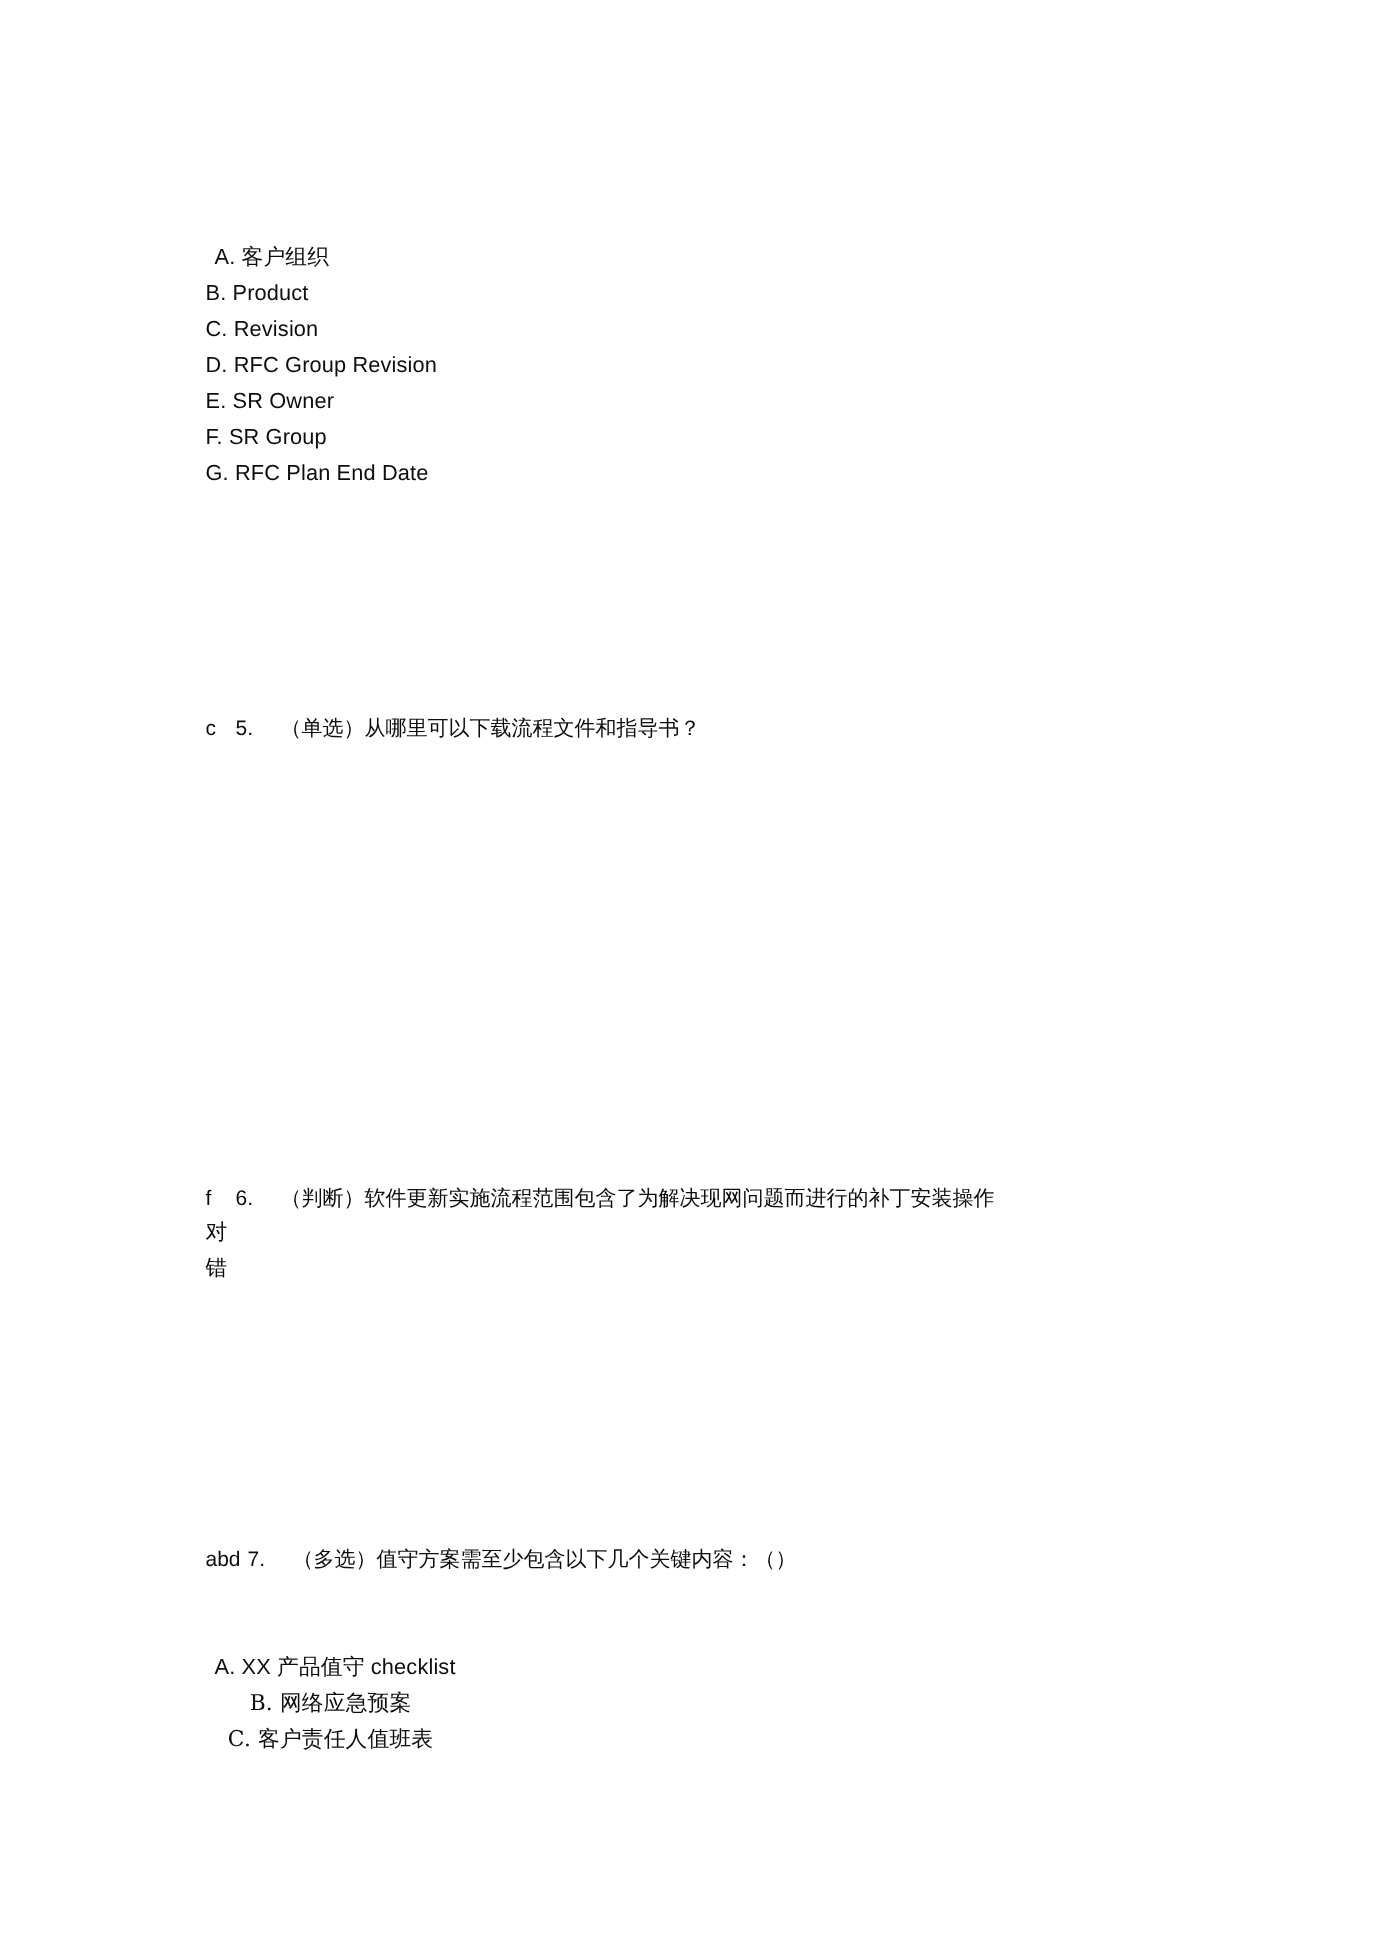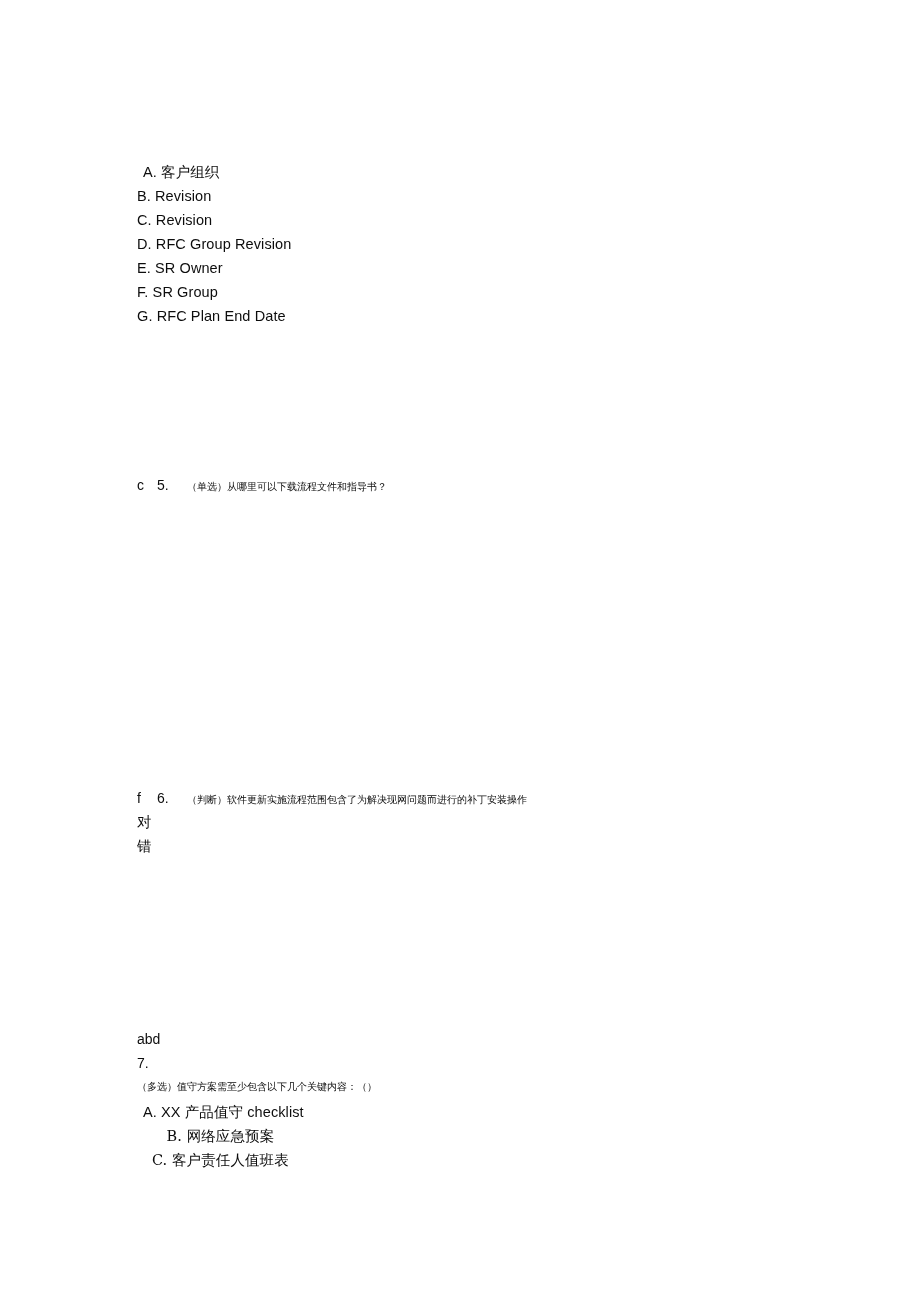--- a/index.html
+++ b/index.html
@@ -58,21 +58,21 @@
   }
 
   .q-num {
     display: inline-block;
     min-width: 30px;
     font-weight: 400;
     font-size: 14px;
   }
 
   .q-text {
-    font-size: 10px;
+    font-size: 14px;
   }
 
   .tf-list {
     position: absolute;
     left: 137px;
     font-size: 14.5px;
     line-height: 24px;
   }
   .tf {
     white-space: nowrap;
@@ -83,21 +83,21 @@
     font-family: "DejaVu Serif", "Liberation Serif", serif;
   }
 </style>
 </head>
 <body>
 
 <div class="page">
 
   <div class="opt-list" style="top:160px;">
     <div class="opt indent">A. 客户组织</div>
-    <div class="opt">B. Revision</div>
+    <div class="opt">B. Product</div>
     <div class="opt">C. Revision</div>
     <div class="opt">D. RFC Group Revision</div>
     <div class="opt">E. SR Owner</div>
     <div class="opt">F. SR Group</div>
     <div class="opt">G. RFC Plan End Date</div>
   </div>
 
   <div class="q-line" style="top:473px;">
     <span class="q-mark">c</span>
     <span class="q-num">5.</span>
@@ -109,21 +109,21 @@
     <span class="q-mark">f</span>
     <span class="q-num">6.</span>
     <span class="q-text cjk">（判断）软件更新实施流程范围包含了为解决现网问题而进行的补丁安装操作</span>
   </div>
 
   <div class="tf-list cjk" style="top:810px;">
     <div class="tf">对</div>
     <div class="tf">错</div>
   </div>
 
-  <div class="q-line" style="top:1027px;flex-direction:column;">
+  <div class="q-line" style="top:1027px;">
     <span class="q-mark wide">abd</span>
     <span class="q-num">7.</span>
     <span class="q-text cjk">（多选）值守方案需至少包含以下几个关键内容：（）</span>
   </div>
 
   <div class="opt-list" style="top:1100px;text-align:center;">
     <div class="opt indent">A. XX 产品值守 checklist</div>
     <div class="opt cjk">B. 网络应急预案</div>
     <div class="opt cjk">C. 客户责任人值班表</div>
   </div>

